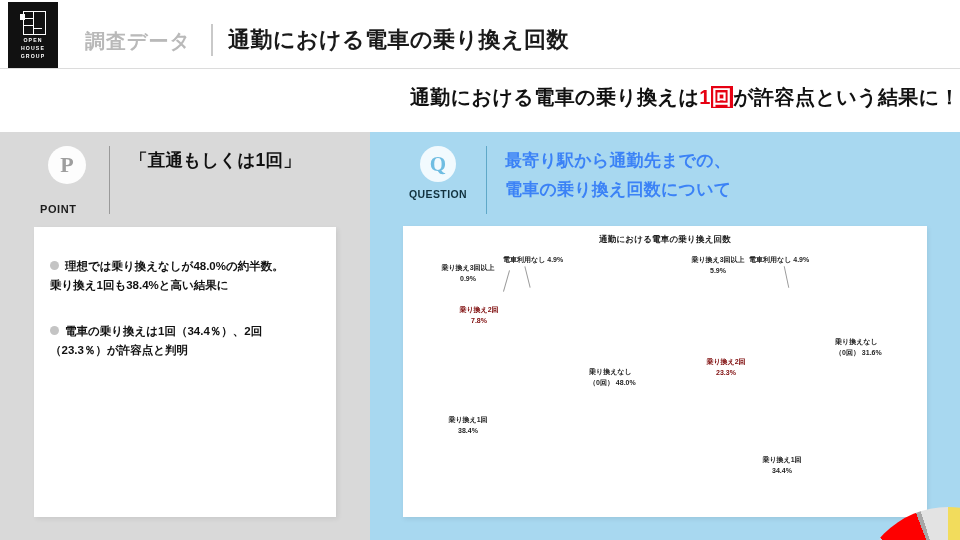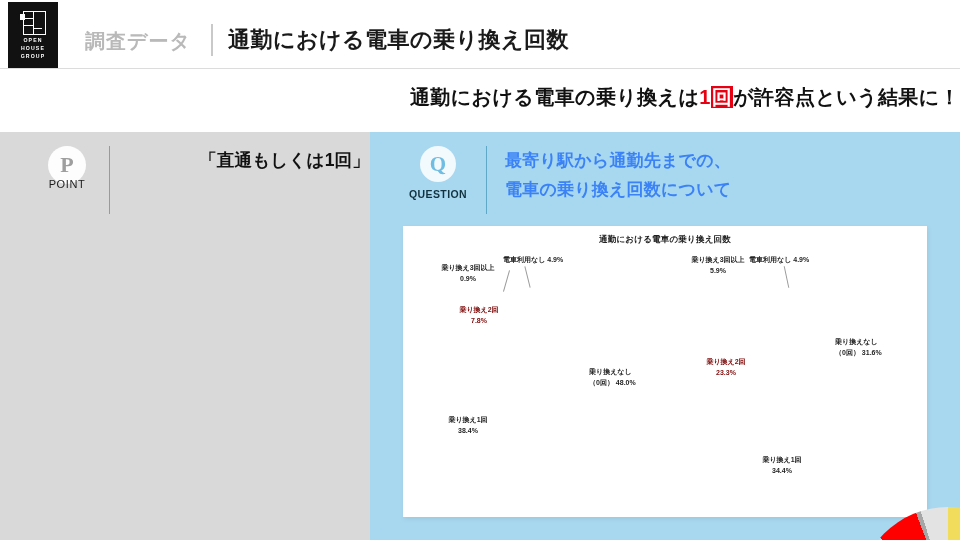--- a/index.html
+++ b/index.html
@@ -54,27 +54,27 @@
     border-top:48px solid transparent; border-bottom:48px solid transparent;
     border-left:26px solid #d9d9d9;
   }
   .point-head { position:absolute; left:40px; top:146px; width:330px; }
   .point-circle {
     position:absolute; left:8px; top:0; width:38px; height:38px; border-radius:50%;
     background:#fdfdfd; display:flex; align-items:center; justify-content:center;
     color:#9e9e9e; font-size:22px; font-weight:700; font-family:"Liberation Serif", serif;
   }
   .point-label {
-    position:absolute; left:0; top:32px; width:54px; text-align:center;
-    font-size:11px; font-weight:400; color:#1c1c1c; letter-spacing:.6px;
+    position:absolute; left:0; top:57px; width:54px; 
+    font-size:11px; font-weight:700; color:#1c1c1c; letter-spacing:.6px;
   }
   .point-vrule { position:absolute; left:69px; top:0; width:1.4px; height:68px; background:#9a9a9a; }
   .point-text {
     position:absolute; left:90px; top:1px; width:240px;
-    font-size:17.5px; font-weight:700; color:#111; line-height:27px; letter-spacing:.2px;text-align:right;
+    font-size:17.5px; font-weight:700; color:#111; line-height:27px; letter-spacing:.2px;
   }
 
   .white-card {
     position:absolute; left:34px; top:227px; width:302px; height:290px;
     background:#ffffff; box-shadow:2px 2px 5px rgba(0,0,0,.07);
   }
   .bullet-item { position:absolute; left:16px; width:276px; }
   .bullet-item .dot {
     position:absolute; left:0; top:4px; width:9px; height:9px;
     border-radius:50%; background:#c4c4c4;
@@ -163,20 +163,36 @@
 
   <div class="point-head">
     <div class="point-circle">P</div>
     <div class="point-label">POINT</div>
     <div class="point-vrule"></div>
     <div class="point-text">
       <div>「直通もしくは1回」</div>
     </div>
   </div>
 
+  <div class="white-card">
+    <div class="bullet-item" id="bullet-0">
+      <span class="dot"></span>
+      <div class="btxt">
+        <span>理想では乗り換えなしが48.0%の約半数。</span>
+        <span class="cont">乗り換え1回も38.4%と高い結果に</span>
+      </div>
+    </div>
+    <div class="bullet-item" id="bullet-1">
+      <span class="dot"></span>
+      <div class="btxt">
+        <span>電車の乗り換えは1回（34.4％）、2回</span>
+        <span class="cont">（23.3％）が許容点と判明</span>
+      </div>
+    </div>
+  </div>
 
   <div class="blue-panel"></div>
   <div class="q-head">
     <div class="q-circle">Q</div>
     <div class="q-label">QUESTION</div>
     <div class="q-vrule"></div>
     <div class="q-text">
       <div>最寄り駅から通勤先までの、</div>
       <div>電車の乗り換え回数について</div>
     </div>

